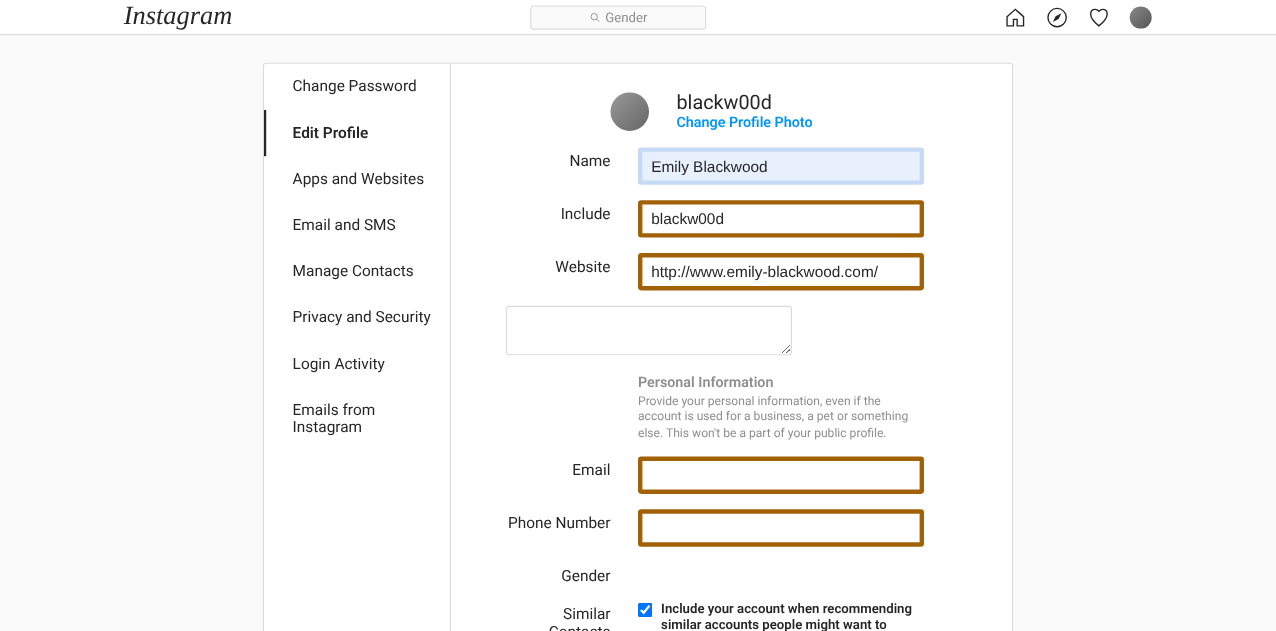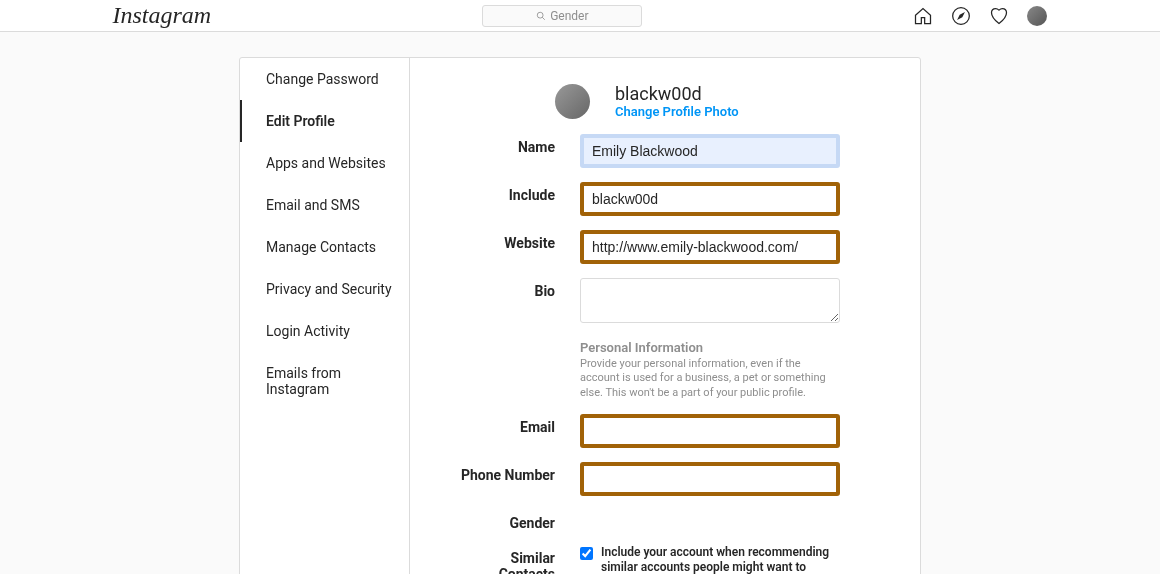--- a/index.html
+++ b/index.html
@@ -22,21 +22,21 @@
     .sidebar-item.active { font-weight: 600; border-left-color: #262626; }
     
     .content { flex: 1; padding: 25px 50px 25px 50px; }
     
     .profile-header { display: flex; gap: 25px; margin-bottom: 15px; margin-left: 95px; align-items: center; }
     .avatar-large { width: 35px; height: 35px; border-radius: 50%; background: linear-gradient(135deg, #999 0%, #666 100%); flex-shrink: 0; }
     .profile-title h2 { font-size: 18px; font-weight: 400; }
     .change-photo { color: #0095f6; font-weight: 600; font-size: 13px; cursor: pointer; }
     
     .form-row { display: flex; margin-bottom: 14px; }
-    .form-label { width: 120px; text-align: right; padding-right: 25px; font-weight: 700; font-size: 14px; padding-top: 5px; flex-shrink: 0; }
+    .form-label { width: 120px; text-align: right; padding-right: 25px; font-weight: 400; font-size: 14px; padding-top: 5px; flex-shrink: 0; }
     .form-field { flex: 1; }
     .form-input { width: 100%; max-width: 260px; padding: 5px 8px; border: 4px solid #a16207; border-radius: 3px; font-size: 14px; color: #262626; background: #fff; }
     .form-input.highlighted { background: #e8f0fe; border-color: #c6d9f5; }
     .form-textarea { width: 100%; max-width: 260px; height: 45px; padding: 5px 8px; border: 1px solid #dbdbdb; border-radius: 3px; font-size: 14px; resize: vertical; }
     
     .section-info { max-width: 260px; }
     .section-title { color: #8e8e8e; font-weight: 600; font-size: 13px; margin-bottom: 2px; }
     .section-desc { color: #8e8e8e; font-size: 11px; line-height: 1.3; }
     
     .checkbox-row { display: flex; gap: 8px; align-items: flex-start; max-width: 260px; }
@@ -109,21 +109,20 @@
       <div class="form-label">Include</div>
       <div class="form-field"><input class="form-input" value="blackw00d" style=""></div>
     </div>
 
     <div class="form-row">
       <div class="form-label">Website</div>
       <div class="form-field"><input class="form-input" value="http://www.emily-blackwood.com/" style=""></div>
     </div>
 
     <div class="form-row">
-      <div class="form-label">Bio</div>
       <div class="form-field"><textarea class="form-textarea" style=""></textarea></div>
     </div>
 
     <div class="form-row">
       <div class="form-label"></div>
       <div class="form-field">
         <div class="section-info">
           <div class="section-title">Personal Information</div>
           <div class="section-desc">Provide your personal information, even if the account is used for a business, a pet or something else. This won't be a part of your public profile.</div>
         </div>

